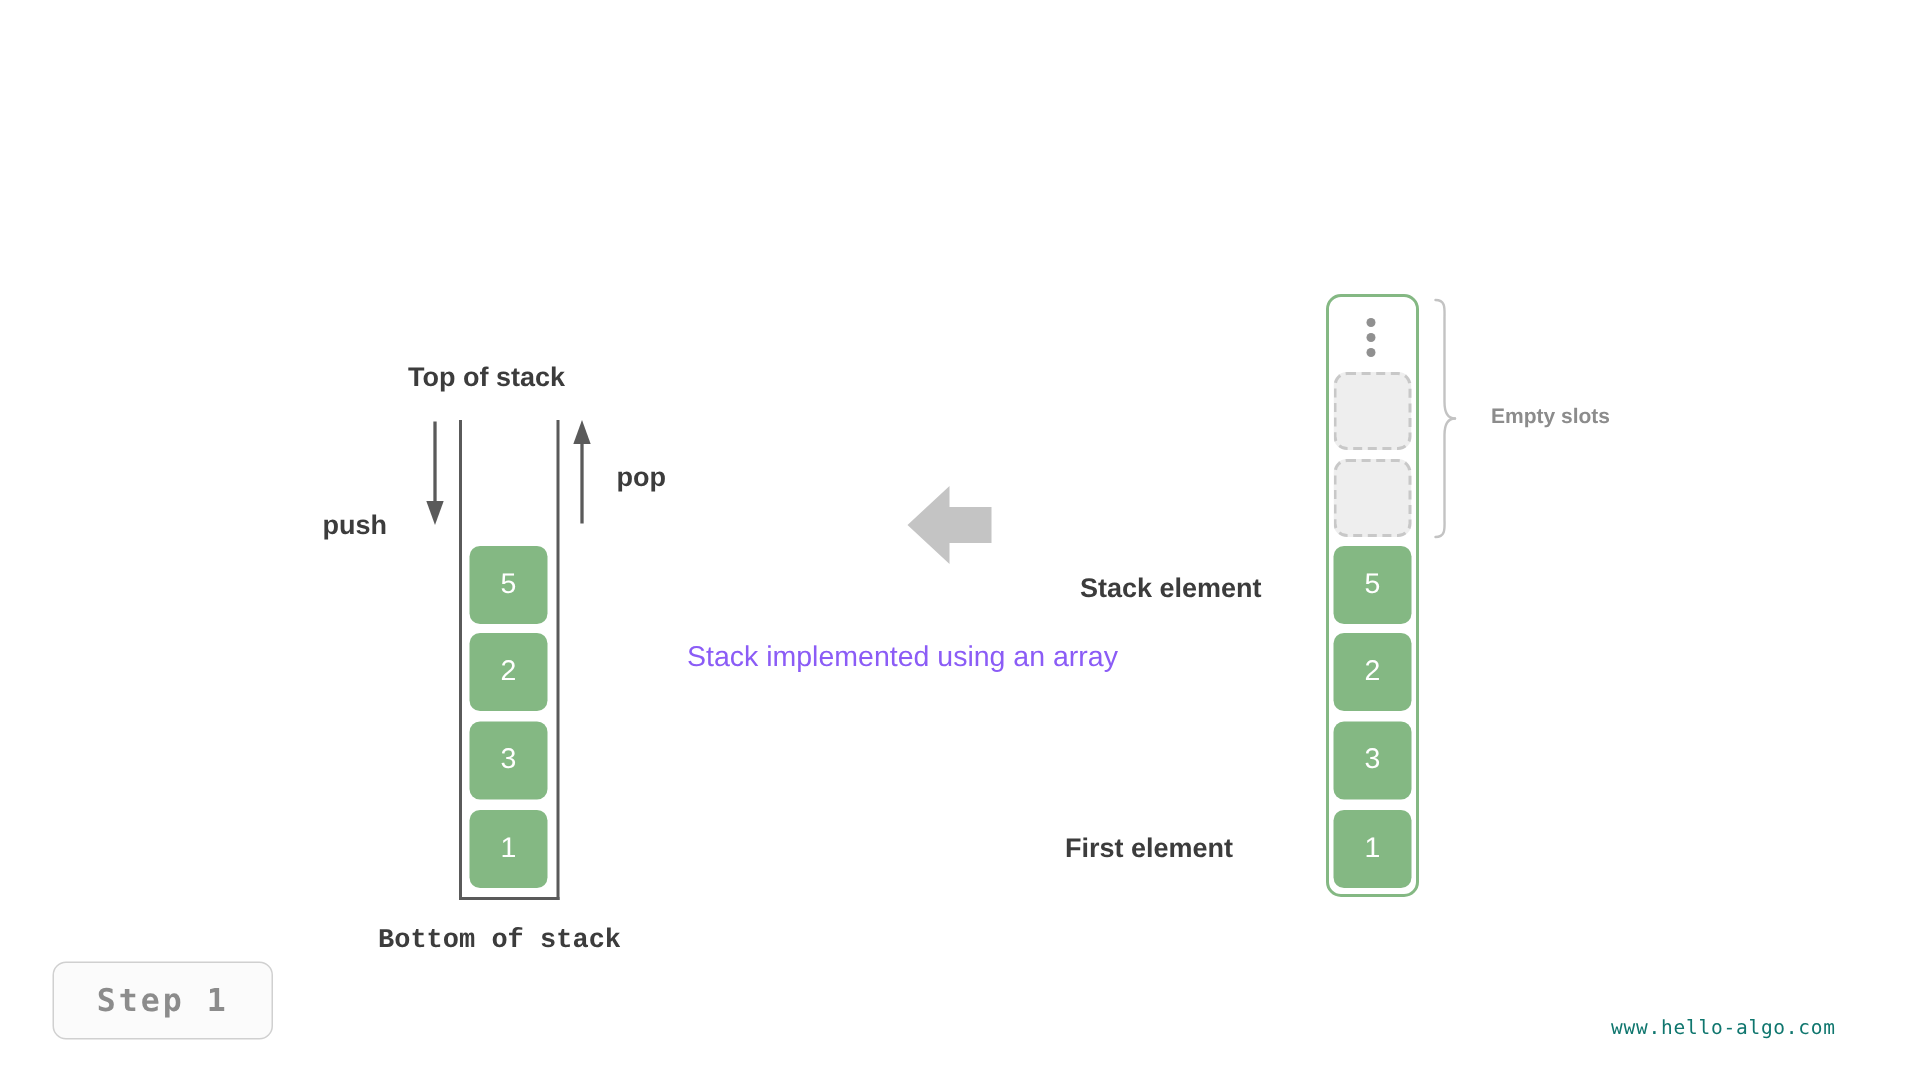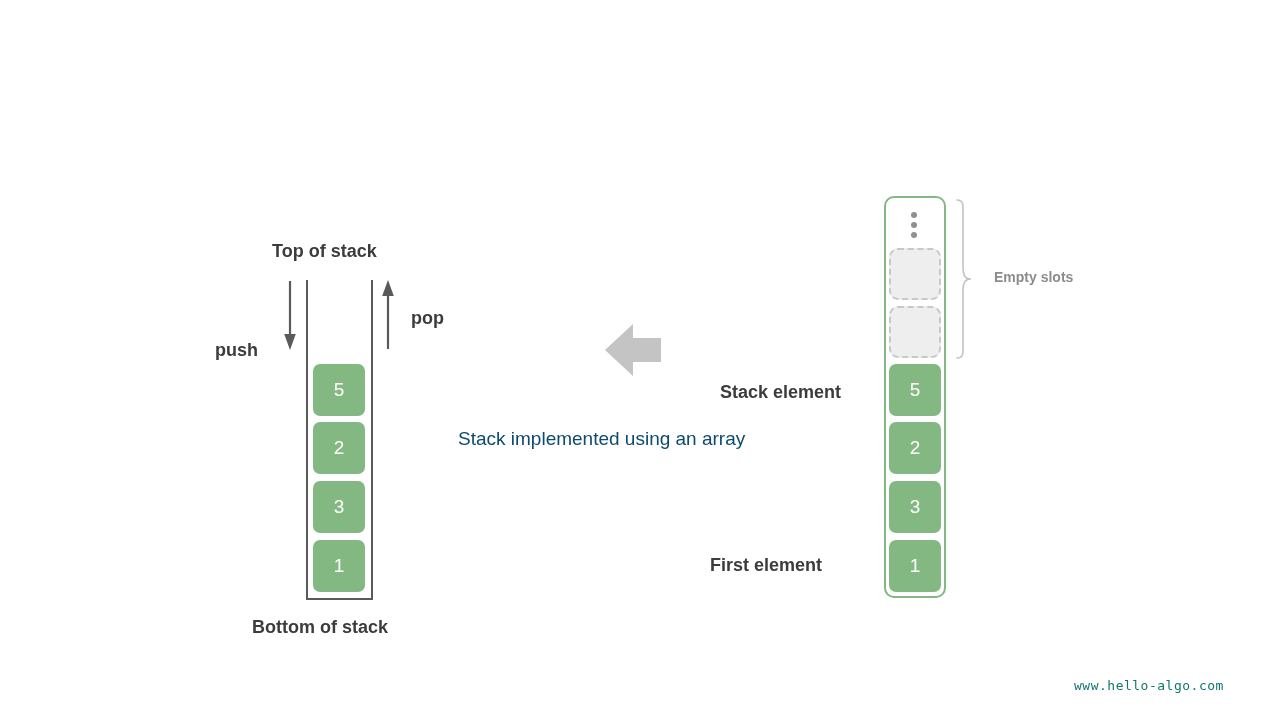--- a/index.html
+++ b/index.html
@@ -22,21 +22,21 @@
   .lbl-gray {
     position: absolute;
     font-weight: bold;
     font-size: 14px;
     color: #8c8c8c;
     white-space: nowrap;
   }
   .caption {
     position: absolute;
     font-size: 19px;
-    color: #0c4a6e;
+    color: #8b5cf6;
     white-space: nowrap;
   }
 
   
   .wall {
     position: absolute;
     width: 2px;
     background: #5a5a5a;
   }
   .floor {
@@ -135,21 +135,21 @@
 
   <div class="wall" style="left:306px; top:280px; height:320px;"></div>
   <div class="wall" style="left:371px; top:280px; height:320px;"></div>
   <div class="floor" style="left:306px; top:598px; width:67px;"></div>
 
   <div class="cell" style="left:313px; top:364px;">5</div>
   <div class="cell" style="left:313px; top:422px;">2</div>
   <div class="cell" style="left:313px; top:481px;">3</div>
   <div class="cell" style="left:313px; top:540px;">1</div>
 
-  <div class="lbl-dark" style="left:252px; top:617px;">Bottom of stack</div>
+  <div class="lbl-dark" style="left:252px; top:617px;font-family:Liberation Mono, monospace;">Bottom of stack</div>
 
   <div class="caption" style="left:458px; top:428px;">Stack implemented using an array</div>
 
   <div class="array-box" style="left:884px; top:196px; width:62px; height:402px;"></div>
 
   <div class="dots" style="left:911px; top:212px;">
     <i></i>
       <i></i>
       <i></i>
   </div>
@@ -181,16 +181,17 @@
     <g>
       <polygon points="605,350 633,324 633,338 661,338 661,362 633,362 633,376" fill="#c4c4c4"></polygon>
     </g>
 
     <g fill="none" stroke="#c3c3c3" stroke-width="1.6" stroke-linecap="round">
       <path d="M 957 200 C 964 200 963 206 963 212 L 963 268 C 963 275 965 279 970 279"></path>
       <path d="M 957 358 C 964 358 963 352 963 346 L 963 290 C 963 283 965 279 970 279"></path>
     </g>
   </svg>
 
+  <div class="step-badge" style="left:35px; top:641px; width:147px; height:52px;">Step  1</div>
 
   <div class="watermark" style="left:1074px; top:678px;">www.hello-algo.com</div>
 
 </div>
 
 </body></html>

